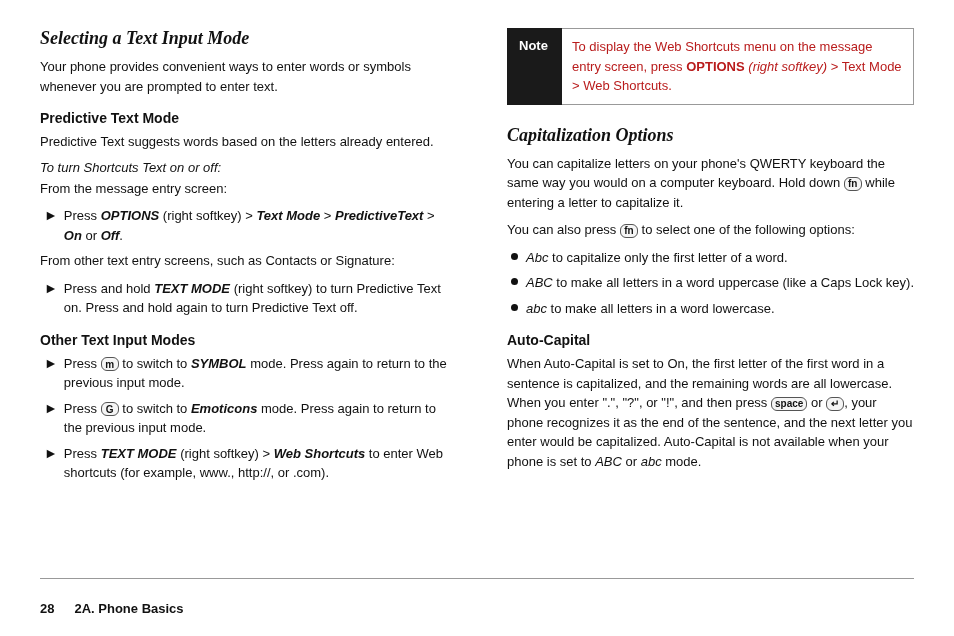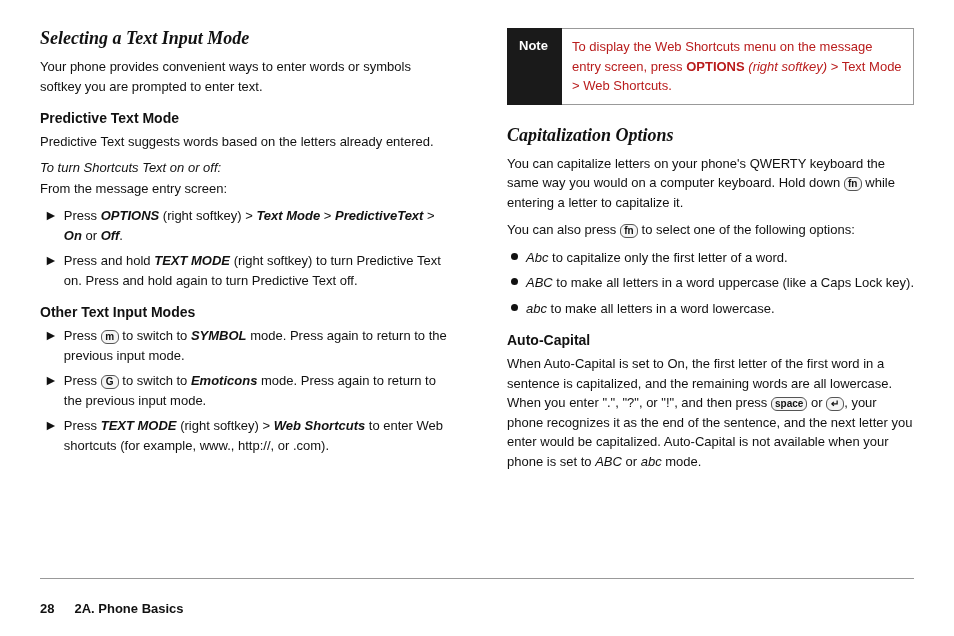--- a/index.html
+++ b/index.html
@@ -179,37 +179,38 @@
 </head>
 <body>
 
 <div class="page">
   <div class="main-content">
 
     <div class="left-col">
 
       <h1 class="section-title">Selecting a Text Input Mode</h1>
 
-      <p class="intro-text">Your phone provides convenient ways to enter words or symbols softkey you are prompted to enter text.</p>
+      <p class="intro-text">Your phone provides convenient ways to enter words or symbols whenever you are prompted to enter text.</p>
 
       <h2 class="subsection-title">Predictive Text Mode</h2>
 
       <p class="body-text">Predictive Text suggests words based on the letters already entered.</p>
 
       <p class="italic-text">To turn Shortcuts Text on or off:</p>
 
       <p class="body-text">From the message entry screen:</p>
 
       <div class="bullet-item">
         <span class="arrow-bullet">►</span>
         <span class="bullet-text">
           Press <em>OPTIONS</em> (right softkey) &gt; <em>Text Mode</em> &gt; <em>PredictiveText</em> &gt; <em>On</em> or <em>Off</em>.
         </span>
       </div>
 
+      <p class="body-text">From other text entry screens, such as Contacts or Signature:</p>
 
       <div class="bullet-item">
         <span class="arrow-bullet">►</span>
         <span class="bullet-text">
           Press and hold <strong><em>TEXT MODE</em></strong> (right softkey) to turn Predictive Text on. Press and hold again to turn Predictive Text off.
         </span>
       </div>
 
       <h2 class="subsection-title">Other Text Input Modes</h2>
 

